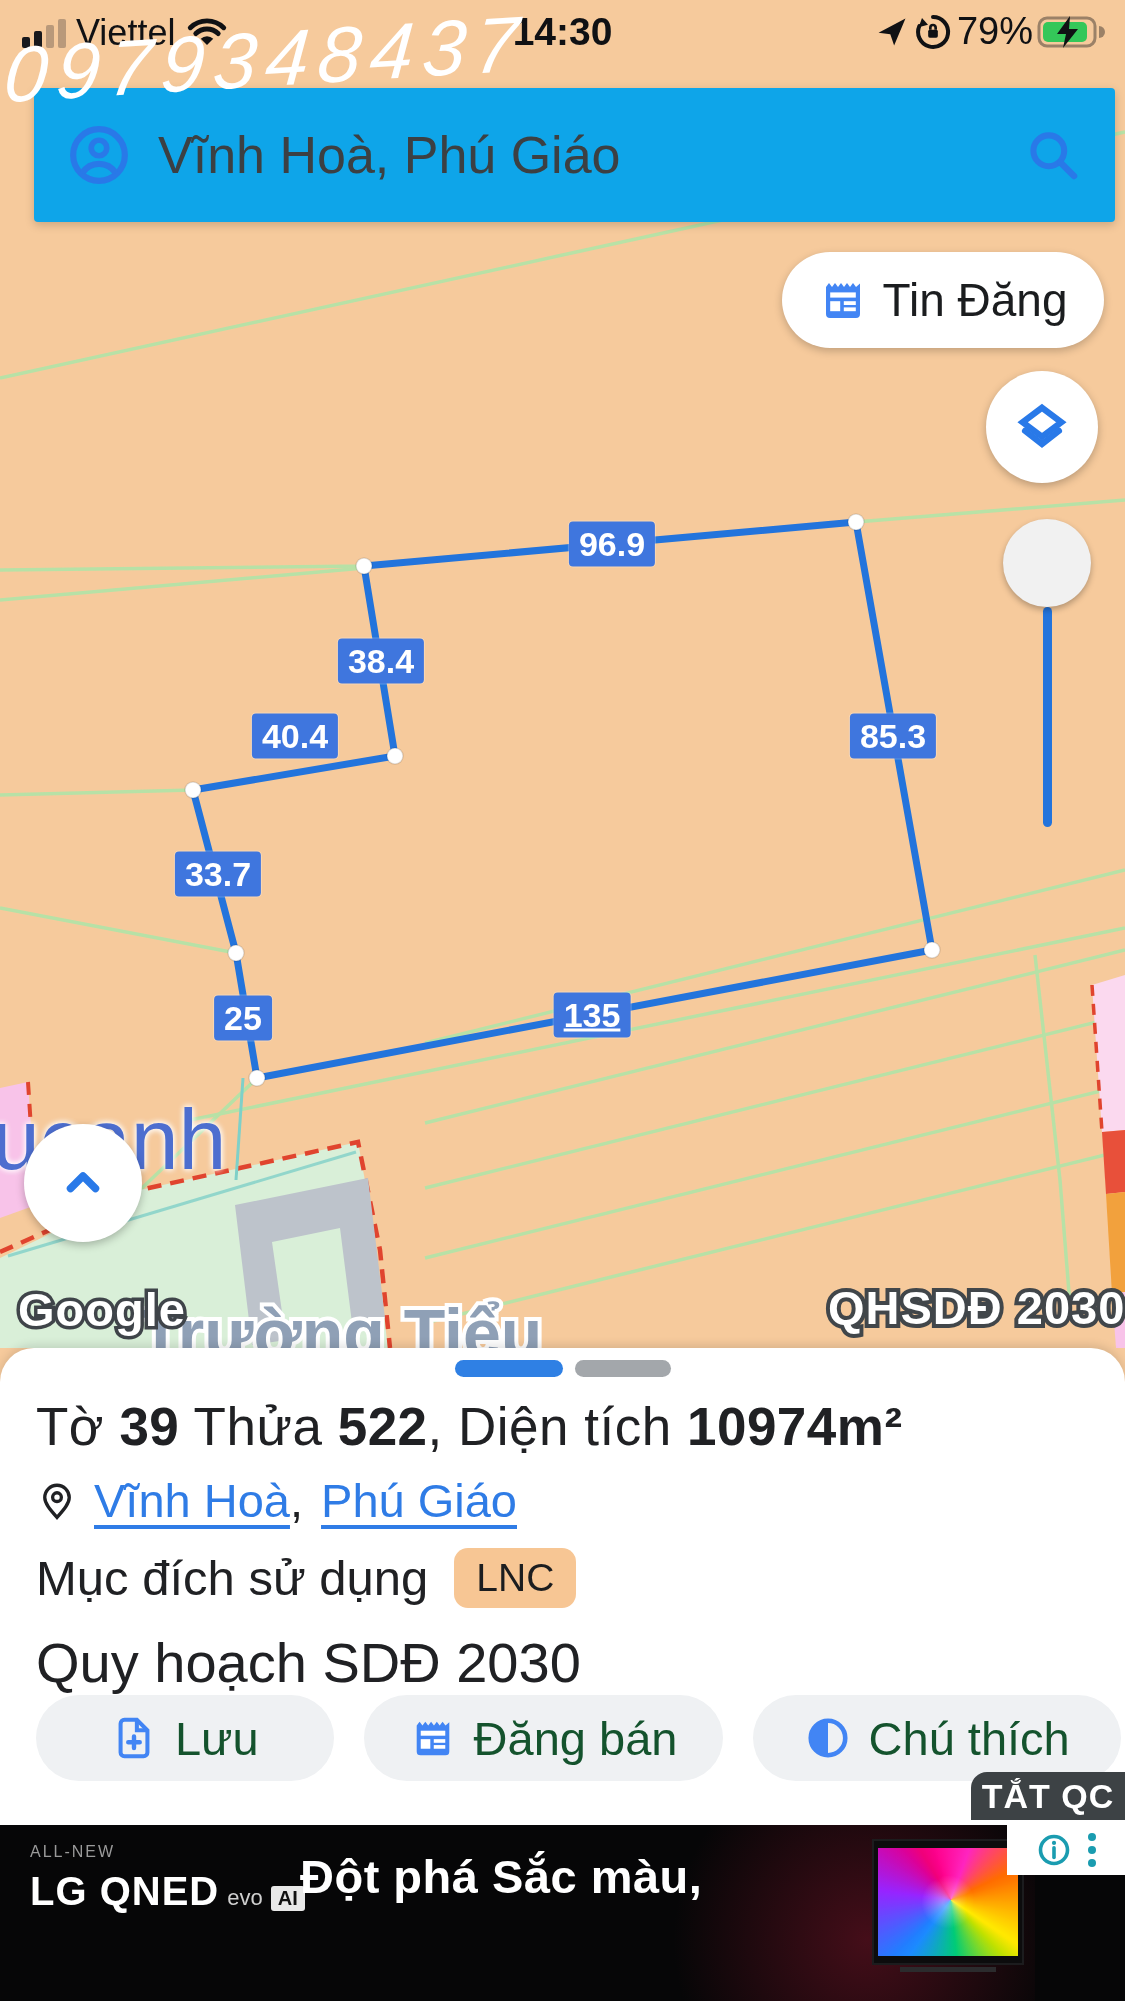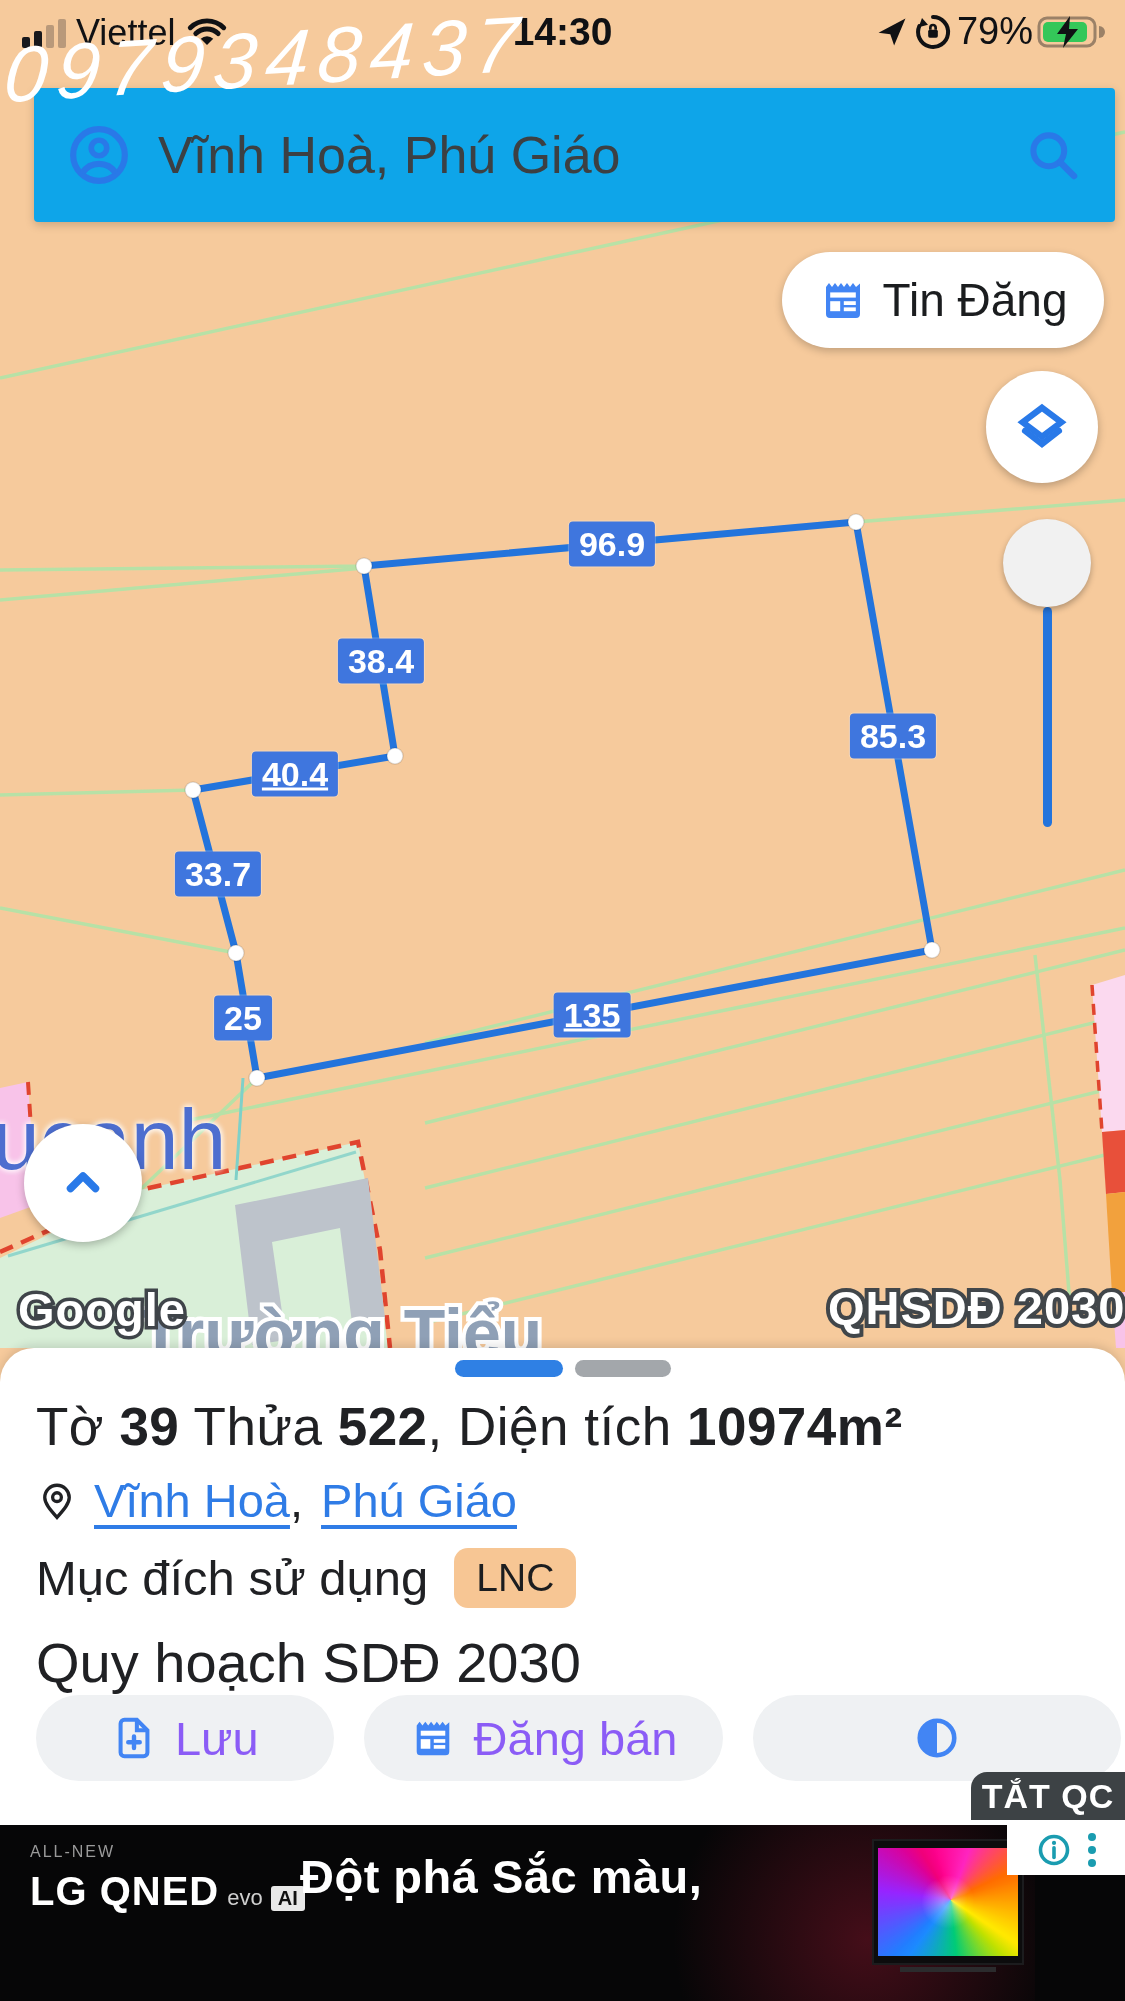--- a/index.html
+++ b/index.html
@@ -77,21 +77,21 @@
   .sh-title{ margin-top:48px; font-size:53px; color:#202124; letter-spacing:.5px;}
   .sh-title b{ font-weight:700;}
   .sh-loc{ margin-top:16px; display:flex; align-items:center; font-size:47px; color:#202124;}
   .sh-loc a{ color:#2f7ce6; text-decoration:underline; text-underline-offset:8px;}
   .sh-row{ margin-top:20px; font-size:49px; color:#202124; display:flex; align-items:center;}
   .badge{ margin-left:26px; background:#f7c694; color:#1c1d1f; font-size:39px;
     padding:8px 22px; border-radius:14px;}
   .sh-plan{ margin-top:22px; font-size:56px; color:#202124;}
   .btnrow{ position:absolute; left:36px; top:347px; width:1085px; display:flex; gap:30px;}
   .gbtn{ height:86px; background:#eff1f3; border-radius:43px; display:flex;
-    align-items:center; justify-content:center; gap:18px; font-size:47px; color:#8b5cf6;}
+    align-items:center; justify-content:center; gap:18px; font-size:47px; color:#14532d;}
   .gbtn.b1{ width:298px;} .gbtn.b2{ width:360px;} .gbtn.b3{ width:368px;}
 
   .tatqc{ position:absolute; right:0; top:1772px; width:154px; height:48px; z-index:26;
     background:#3d4245; color:#fff; font-size:34px; font-weight:700;
     border-radius:16px 0 0 0; display:flex; align-items:center; justify-content:center;
     letter-spacing:1px;}
 
   
   .ad{ position:absolute; left:0; top:1825px; width:1125px; height:176px; z-index:22;
     background:#060607; overflow:hidden;}
@@ -171,21 +171,21 @@
         <circle cx="257" cy="1078" r="8"></circle>
       <circle cx="236" cy="953" r="8"></circle>
         <circle cx="193" cy="790" r="8"></circle>
       <circle cx="395" cy="756" r="8"></circle>
     </g>
   </svg>
 
   <div class="dim" style="left:612px; top:544px;">96.9</div>
   <div class="dim" style="left:381px; top:661px;">38.4</div>
   <div class="dim" style="left:893px; top:736px;">85.3</div>
-  <div class="dim" style="left:295px; top:774px;text-decoration:underline;">40.4</div>
+  <div class="dim" style="left:295px; top:736px;">40.4</div>
   <div class="dim" style="left:218px; top:874px;">33.7</div>
   <div class="dim" style="left:243px; top:1018px;">25</div>
   <div class="dim" style="left:592px; top:1015px;text-decoration:underline;">135</div>
 
   <div class="maplabel lbl-ucanh">ucanh</div>
   <div class="maplabel lbl-school">Trường Tiểu</div>
   <div class="maplabel lbl-google">Google</div>
   <div class="maplabel lbl-plan">QHSDĐ 2030</div>
 
   <div class="statusbar">
@@ -336,20 +336,21 @@
         </span>
         <span>Đăng bán</span>
       </div>
       <div class="gbtn b3">
         <span class="icon">
           <svg width="46" height="46" viewBox="0 0 24 24">
             <circle cx="12" cy="12" r="9" stroke="#4285f4" stroke-width="2.4" fill="none"></circle>
             <path d="M12 3 a9 9 0 0 0 0 18 Z" fill="#4285f4"></path>
           </svg>
         </span>
+        <span>Chú thích</span>
       </div>
     </div>
   </div>
 
   <div class="tatqc">TẮT QC</div>
 
   <div class="ad">
     <div class="ad-glow"></div>
     <div class="ad-logo">
       <div class="ad-allnew">ALL-NEW</div>

